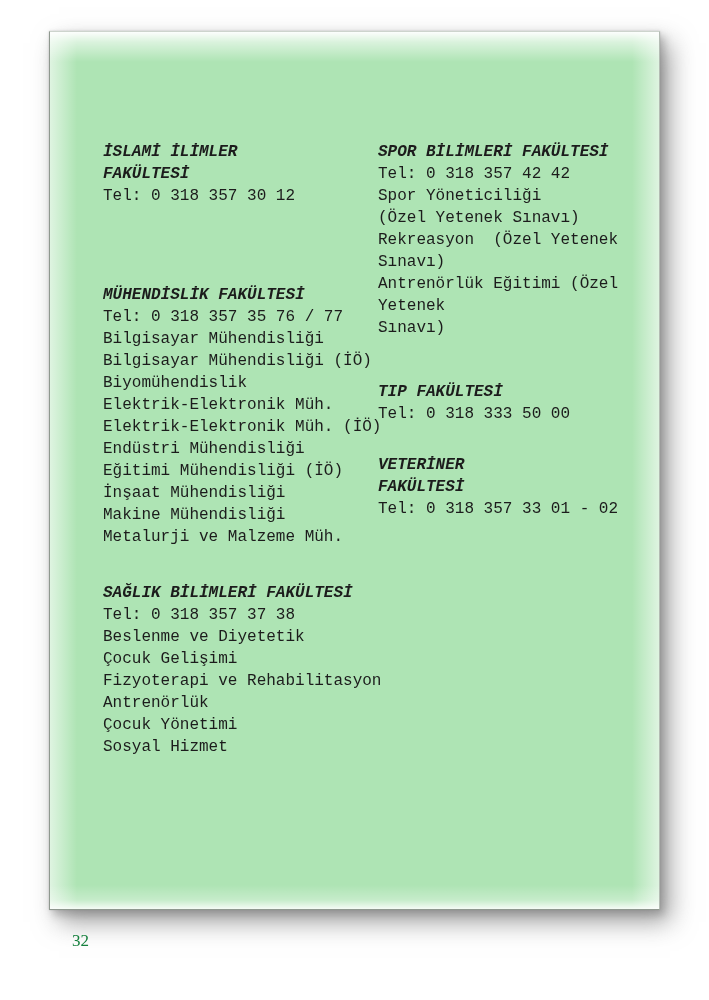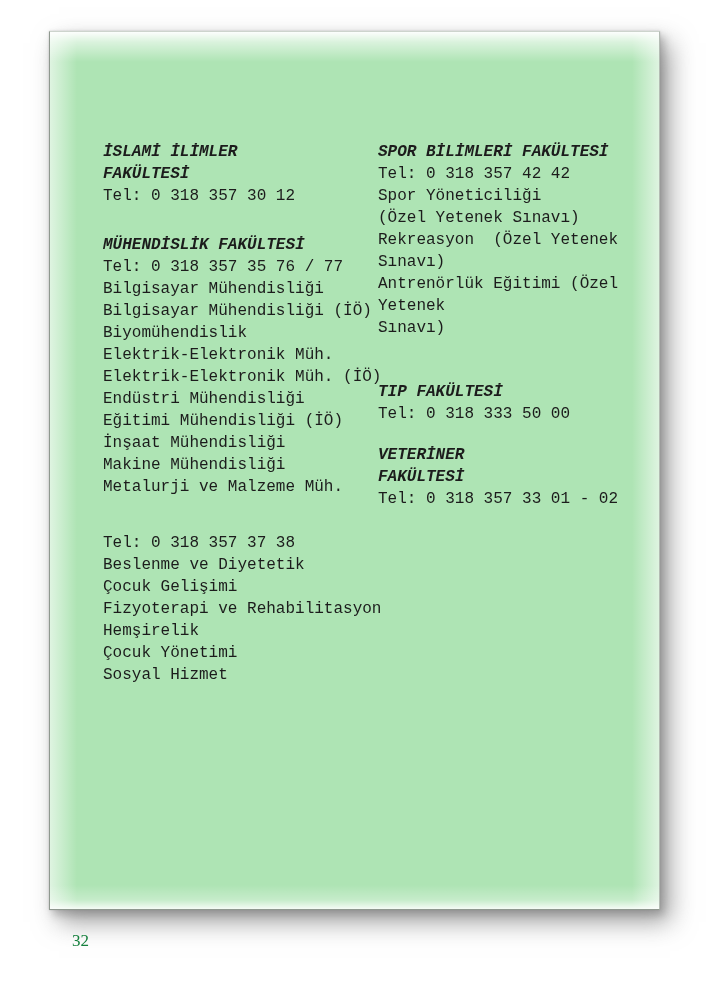--- a/index.html
+++ b/index.html
@@ -46,24 +46,24 @@
   .sec { margin: 0; }
   .t, .ln {
     font-size: 16px;
     line-height: 22px;
     white-space: pre-wrap;
   }
   .t {
     font-weight: bold;
     font-style: italic;
   }
-  .gap59 { margin-top: 27px; }
+  .gap59 { margin-top: 77px; }
   .gap34 { margin-top: 34px; }
   .gap31 { margin-top: 42px; }
-  .gap29 { margin-top: 19px; }
+  .gap29 { margin-top: 29px; }
   .page-number {
     position: absolute;
     left: 72px;
     top: 930px;
     font-size: 17px;
     line-height: 22px;
     color: #15803d;
   }
 </style>
 </head>
@@ -88,25 +88,26 @@
         <div class="ln">Elektrik-Elektronik Müh.</div>
         <div class="ln">Elektrik-Elektronik Müh. (İÖ)</div>
         <div class="ln">Endüstri Mühendisliği</div>
         <div class="ln">Eğitimi Mühendisliği (İÖ)</div>
         <div class="ln">İnşaat Mühendisliği</div>
         <div class="ln">Makine Mühendisliği</div>
         <div class="ln">Metalurji ve Malzeme Müh.</div>
       </section>
 
       <section class="sec gap34">
+        <div class="t">SAĞLIK BİLİMLERİ FAKÜLTESİ</div>
         <div class="ln">Tel: 0 318 357 37 38</div>
         <div class="ln">Beslenme ve Diyetetik</div>
         <div class="ln">Çocuk Gelişimi</div>
         <div class="ln">Fizyoterapi ve Rehabilitasyon</div>
-        <div class="ln">Hemşirelik</div>
+        <div class="ln">Antrenörlük</div>
         <div class="ln">Çocuk Yönetimi</div>
         <div class="ln">Sosyal Hizmet</div>
       </section>
     </div>
 
     <div class="col col-right">
       <section class="sec">
         <div class="t">SPOR BİLİMLERİ FAKÜLTESİ</div>
         <div class="ln">Tel: 0 318 357 42 42</div>
         <div class="ln">Spor Yöneticiliği</div>

